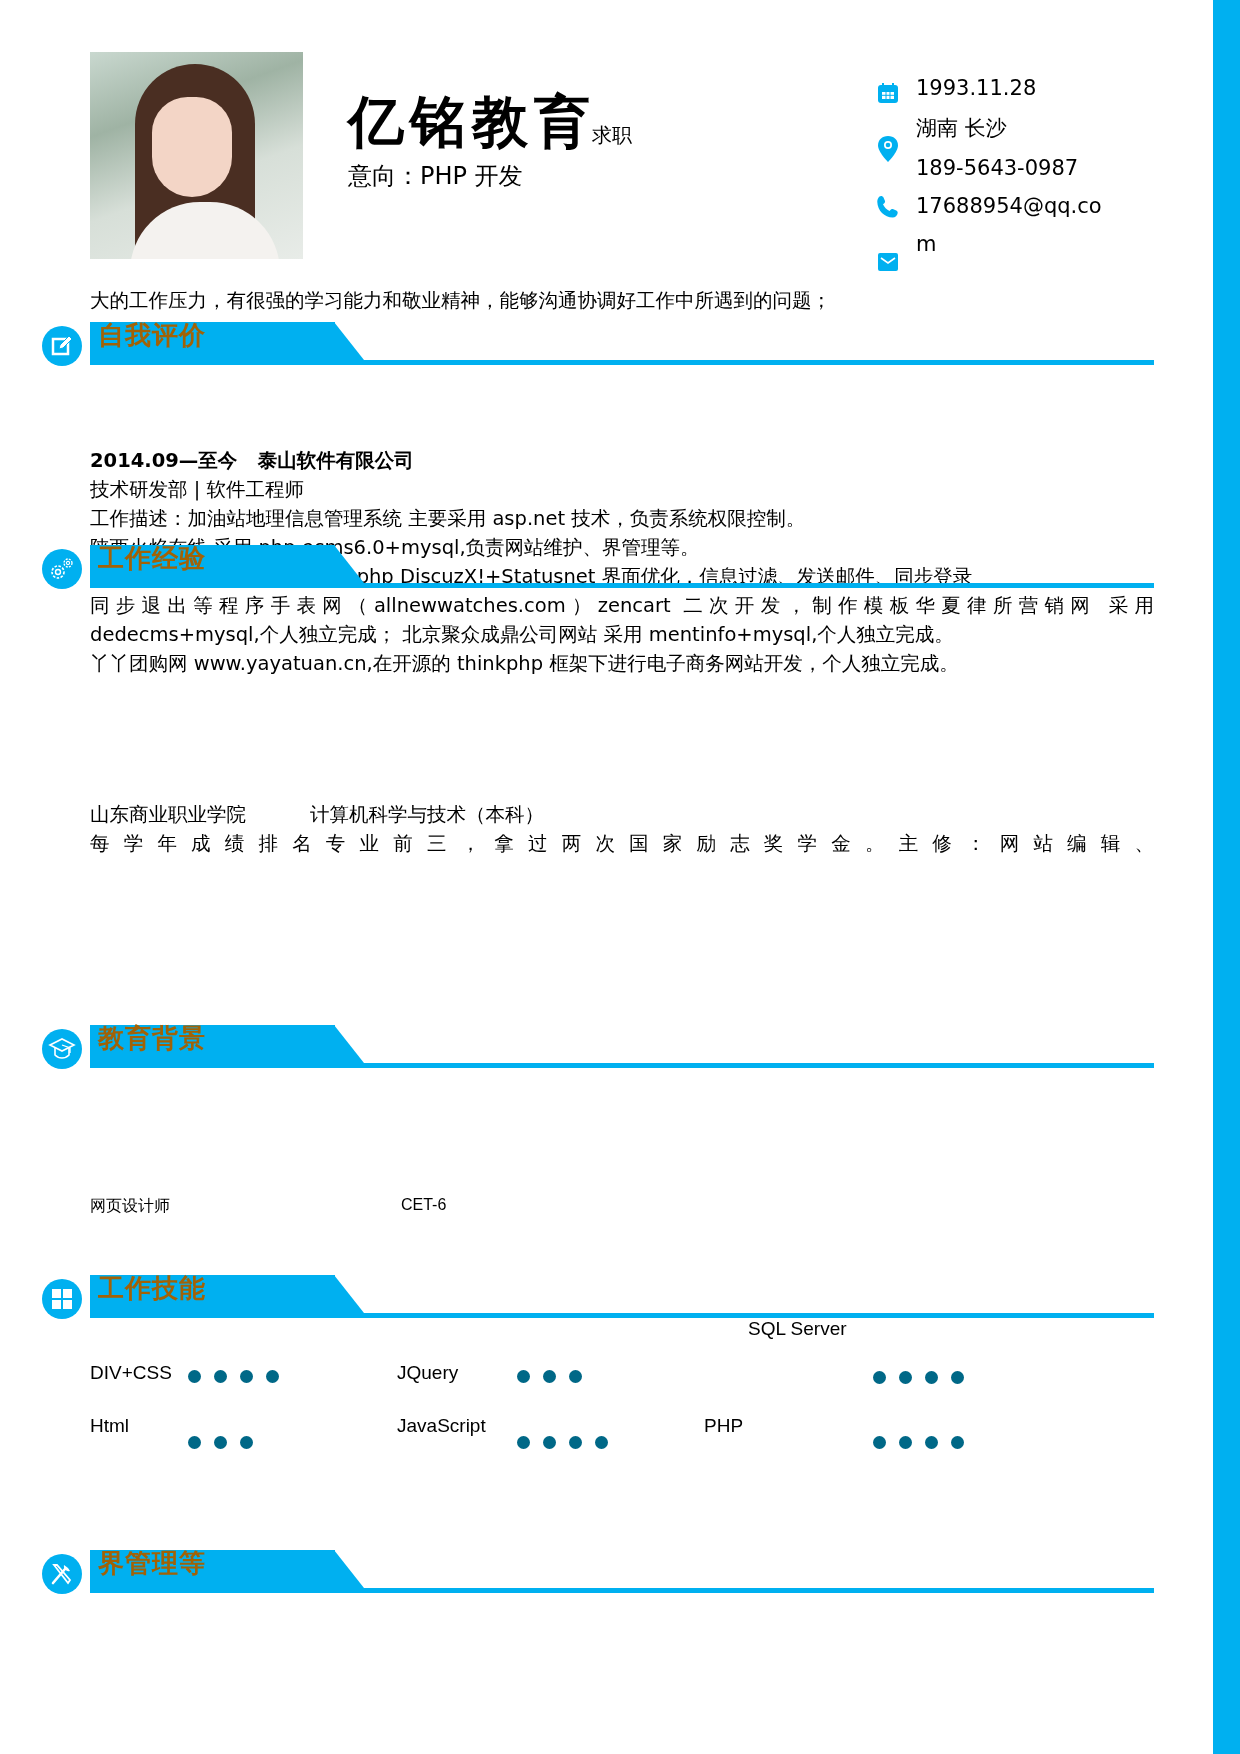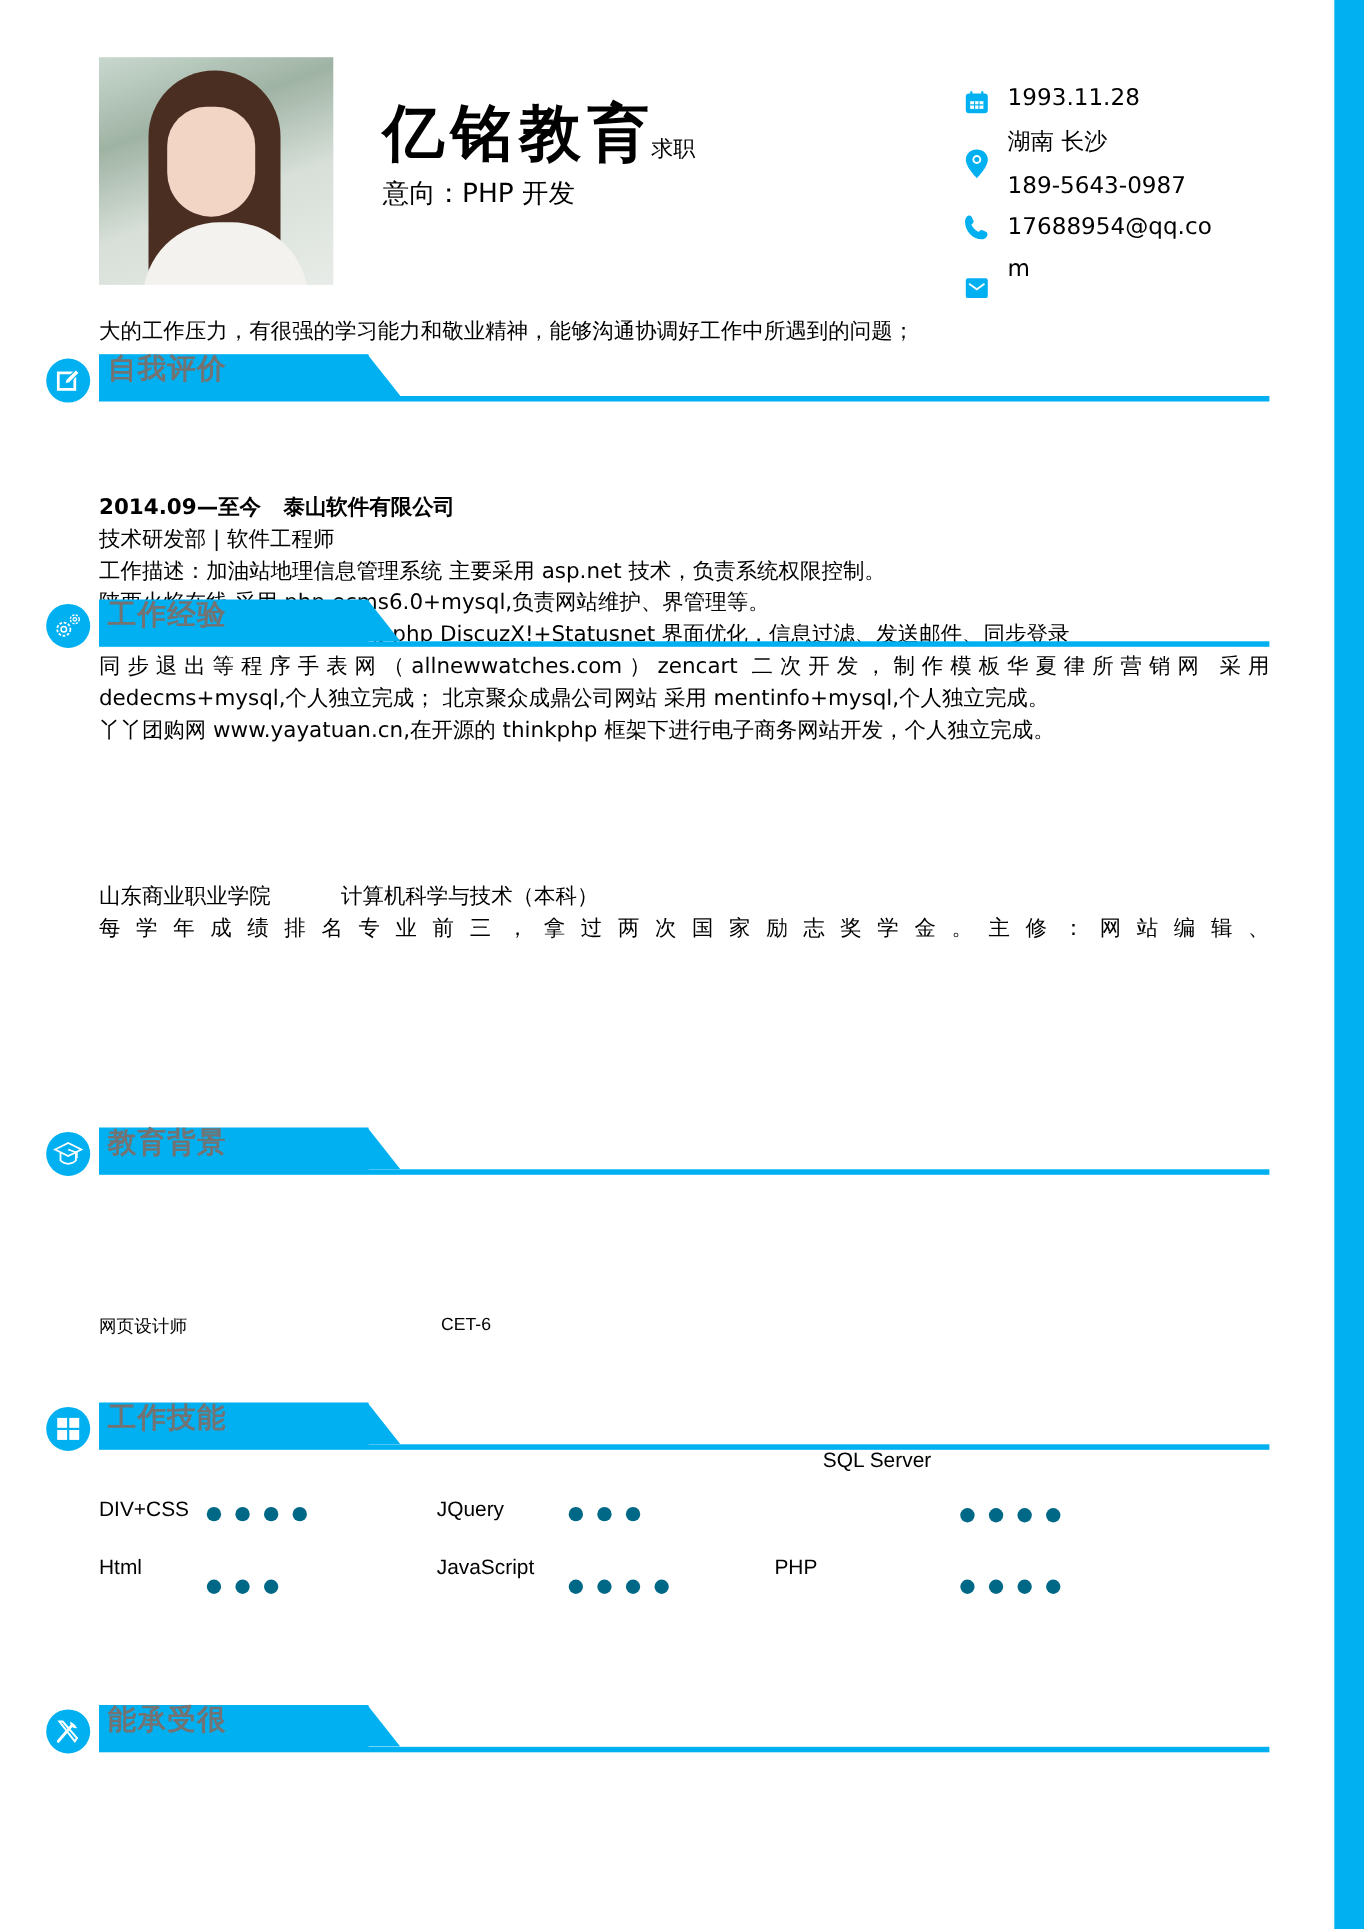--- a/index.html
+++ b/index.html
@@ -21,21 +21,21 @@
   .contact-icon { position: absolute; width: 24px; height: 24px; color: #00b0f0; }
   .contact-text { position: absolute; left: 916px; font-size: 21px; line-height: 26px; }
 
   .section-head { position: absolute; left: 42px; width: 1112px; height: 46px; }
   .section-head .circle { position: absolute; left: 0; top: 4px; width: 40px; height: 40px; border-radius: 50%; background: #00b0f0;
     display: flex; align-items: center; justify-content: center; }
   .section-head .banner { position: absolute; left: 48px; top: 0; width: 245px; height: 42px; background: #00b0f0; }
   .section-head .tri { position: absolute; left: 292px; top: 0; width: 30px; height: 38px; background: #00b0f0;
     clip-path: polygon(0 0, 100% 100%, 0 100%); }
   .section-head .line { position: absolute; left: 48px; top: 38px; width: 1064px; height: 5px; background: #00b0f0; }
-  .section-head .title { position: absolute; left: 56px; top: -4px; font-size: 26px; font-weight: bold; color: #737373; letter-spacing: 1px; }
+  .section-head .title { position: absolute; left: 56px; top: -4px; font-size: 26px; font-weight: bold; color: #a16207; letter-spacing: 1px; }
 
   .para { position: absolute; left: 90px; width: 1064px; font-size: 19.5px; line-height: 29px; }
   .para .line-item { display: block; white-space: nowrap; }
   .justify { text-align: justify; text-align-last: justify; white-space: normal !important; }
   .bold { font-weight: bold; }
 
   .skill-label { position: absolute; font-family: "Liberation Sans", sans-serif; font-size: 19px; }
   .dots { position: absolute; display: flex; gap: 13px; }
   .dot { width: 13px; height: 13px; border-radius: 50%; background: #006887; }
 
@@ -222,14 +222,14 @@
   <div class="circle">
     <svg width="26" height="26" viewBox="0 0 26 26">
         <path d="M4 22L16 8" stroke="#fff" stroke-width="2.6" stroke-linecap="round"></path>
         <path d="M15 4a5 5 0 0 0 6 6l-2-3z" fill="#fff"></path>
         <path d="M5 4l3 0 13 15-2 3z" fill="none" stroke="#fff" stroke-width="1.8"></path>
       </svg>
   </div>
   <div class="banner"></div>
   <div class="tri"></div>
   <div class="line"></div>
-  <div class="title">能承受很</div>
+  <div class="title">界管理等</div>
 </div>
 
 </body></html>

